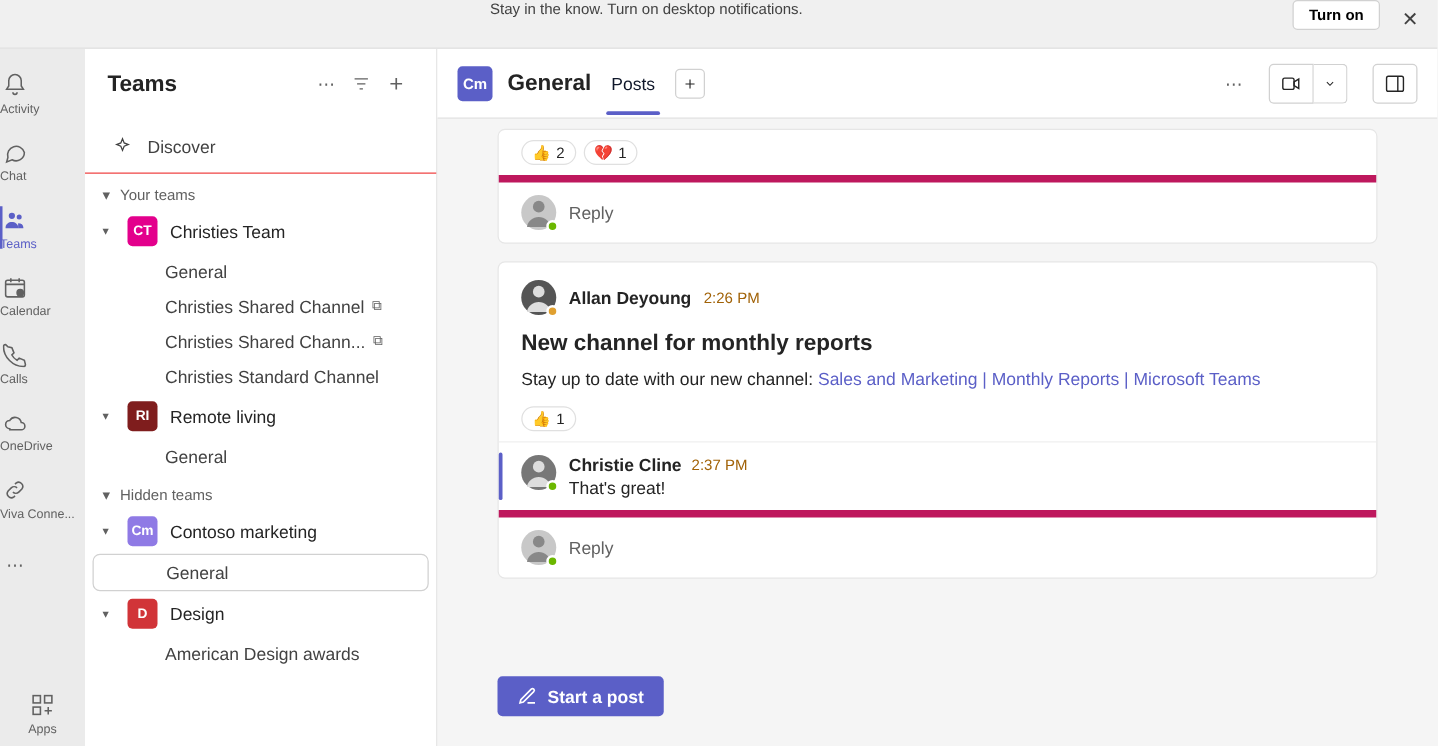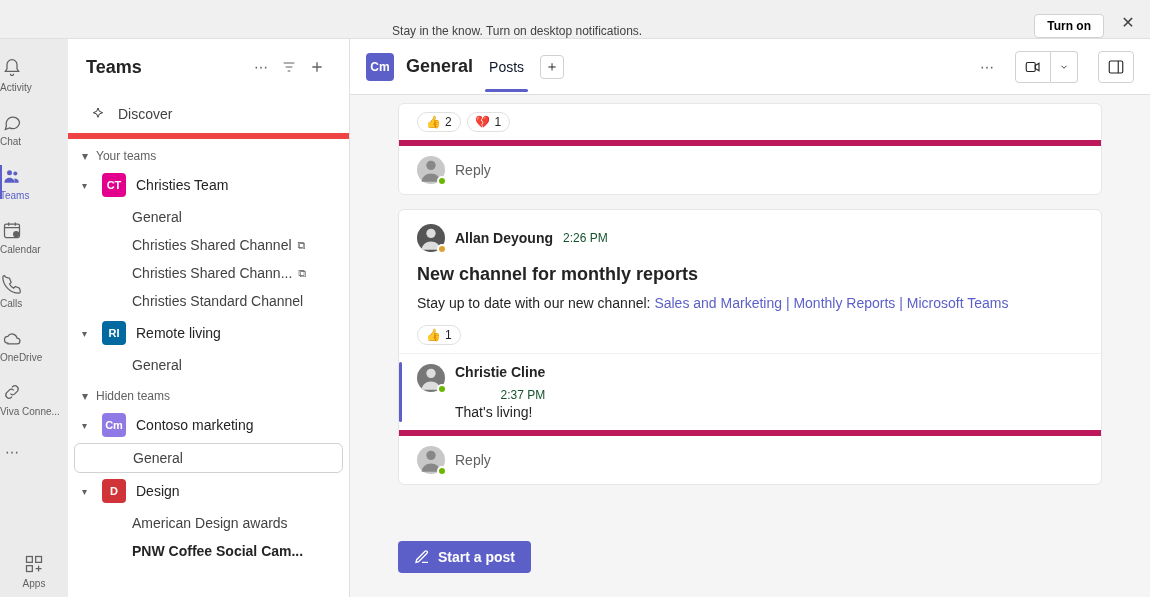--- a/index.html
+++ b/index.html
@@ -1,19 +1,19 @@
 <!DOCTYPE html>
 <html><head>
 <meta charset="utf-8">
 <style>
 * { box-sizing: border-box; margin: 0; padding: 0; }
 body { font-family: "Segoe UI", -apple-system, sans-serif; font-size: 14px; color: #242424; background: #f5f5f5; width: 1150px; height: 597px; overflow: hidden; display: flex; flex-direction: column; }
 
 
-.notif-bar { height: 39px; background: #f0f0f0; border-bottom: 1px solid #e0e0e0; display: flex; align-items: flex-end; justify-content: center; position: relative; font-size: 12px; color: #424242; }
+.notif-bar { height: 39px; background: #f0f0f0; border-bottom: 1px solid #e0e0e0; display: flex; align-items: flex-start; justify-content: center; position: relative; font-size: 12px; color: #424242; }
 .notif-bar .spacer { flex:1; }
 .turn-on-btn { background: #fff; border: 1px solid #d1d1d1; border-radius: 4px; padding: 4px 12px; font-size: 12px; font-weight: 600; margin-right: 8px; cursor: pointer; }
 .notif-close { width: 32px; height: 32px; display: flex; align-items: center; justify-content: center; cursor: pointer; font-size: 16px; color: #424242; margin-right: 6px; }
 
 .app-body { flex: 1; display: flex; min-height: 0; }
 
 
 .rail { width: 68px; background: #ebebeb; display: flex; flex-direction: column; align-items: center; padding-top: 8px; }
 .rail-item { width: 68px; height: 54px; display: flex; flex-direction: column; align-items: flex-start; justify-content: center; cursor: pointer; color: #616161; position: relative; }
 .rail-item.active { color: #5b5fc7; }
@@ -21,21 +21,21 @@
 .rail-icon { width: 24px; height: 24px; display: flex; align-items: center; justify-content: center; }
 .rail-label { font-size: 10px; margin-top: 2px; }
 .rail-spacer { flex: 1; }
 .rail-apps { width: 88px; height: 54px; display:flex; flex-direction:column; align-items:center; justify-content:center; color:#616161; cursor:pointer; }
 
 
 .sidebar { width: 282px; background: #fff; border-right: 1px solid #e0e0e0; display: flex; flex-direction: column; }
 .sb-header { height: 56px; display:flex; align-items:center; padding: 0 18px; }
 .sb-title { font-size: 18px; font-weight: 700; flex:1; }
 .sb-header .iconbtn { width:28px; height:28px; display:flex; align-items:center; justify-content:center; cursor:pointer; color:#616161; }
-.sb-discover { height: 44px; display:flex; align-items:center; padding: 0 22px; gap:12px; color:#424242; border-bottom:6px solid #ef4444; cursor:pointer; }
+.sb-discover { height: 44px; display:flex; align-items:center; padding: 0 22px; gap:12px; color:#424242; border-bottom:1px solid #ef4444; cursor:pointer; }
 .sb-scroll { flex:1; overflow-y:auto; }
 .sb-section-label { font-size:12px; color:#616161; padding: 10px 18px 4px 28px; display:flex; align-items:center; }
 .sb-section-label .caret { position:absolute; left:14px; }
 .sb-section-label { position:relative; }
 .team-row { display:flex; align-items:center; padding: 6px 14px; gap:10px; cursor:pointer; position:relative; }
 .team-caret { width:10px; color:#616161; font-size:10px; }
 .team-avatar { width:24px; height:24px; border-radius:4px; display:flex; align-items:center; justify-content:center; color:#fff; font-size:11px; font-weight:600; }
 .team-name { font-size:14px; }
 .channel-row { padding: 6px 14px 6px 58px; font-size:14px; color:#424242; cursor:pointer; display:flex; align-items:center; gap:6px; border-radius:4px; margin:0 6px; }
 .channel-row.selected { background:#fff; border:1px solid #d1d1d1; border-radius:6px; font-weight:400; }
@@ -63,28 +63,28 @@
 .card-pad { padding: 14px 18px; }
 .react-row { display:flex; gap:6px; padding: 8px 18px; }
 .react-chip { border:1px solid #e0e0e0; border-radius:12px; padding:2px 8px; font-size:12px; display:flex; align-items:center; gap:4px; }
 .reply-row { display:flex; align-items:center; gap:10px; padding:10px 18px; border-top:6px solid #be185d; cursor:pointer; }
 .avatar { width:28px; height:28px; border-radius:50%; background:#c8c8c8; display:flex; align-items:center; justify-content:center; font-size:12px; color:#fff; position:relative; }
 .avatar .presence { position:absolute; right:-2px; bottom:-2px; width:10px; height:10px; border-radius:50%; background:#6bb700; border:2px solid #fff; }
 .avatar.away .presence { background:#e0a030; }
 .reply-label { color:#616161; font-size:14px; }
 .post-head { display:flex; align-items:center; gap:10px; }
 .post-author { font-weight:600; font-size:14px; }
-.post-time { font-size:12px; color:#14532d; }
+.post-time { font-size:12px; color:#a16207; }
 .post-title { font-size:18px; font-weight:700; margin:12px 0 10px 0; }
 .post-body { font-size:14px; color:#242424; }
 .post-body a { color:#5b5fc7; text-decoration:none; }
 .thread-reply { border-top:1px solid #f0f0f0; padding:10px 18px; display:flex; gap:10px; position:relative; }
 .thread-reply::before { content:""; position:absolute; left:0; top:8px; bottom:8px; width:3px; background:#5b5fc7; border-radius:2px; }
 .tr-body { display:flex; flex-direction:column; gap:2px; }
-.tr-meta { display:flex; gap:8px; align-items:flex-end;flex-direction:column; }
+.tr-meta { display:flex; gap:8px; align-items:center; }
 
 .compose { padding: 0 48px 24px 48px; }
 .start-post { background:#5b5fc7; color:#fff; border:none; border-radius:4px; padding:8px 16px; font-size:14px; font-weight:600; display:flex; align-items:center; gap:8px; cursor:pointer; }
 
 svg { display:block; }
 </style>
 </head>
 <body>
 
 <div class="notif-bar">
@@ -222,21 +222,21 @@
       <div class="channel-row">
           <span>Christies Shared Chann...</span>
           <span class="shared-icon">⧉</span>
         </div>
       <div class="channel-row">
           <span>Christies Standard Channel</span>
         </div>
 
       <div class="team-row">
         <span class="team-caret">▾</span>
-        <div class="team-avatar" style="background:#0369a1">RI</div>
+        <div class="team-avatar" style="background:#7f1d1d">RI</div>
         <div class="team-name">Remote living</div>
       </div>
       <div class="channel-row">
           <span>General</span>
         </div>
 
       <div class="sb-section-label">
         <span class="caret">▾</span>
         <span>Hidden teams</span>
       </div>
@@ -250,23 +250,20 @@
           <span>General</span>
         </div>
 
       <div class="team-row">
         <span class="team-caret">▾</span>
         <div class="team-avatar" style="background:#d13438">D</div>
         <div class="team-name">Design</div>
       </div>
       <div class="channel-row">
           <span>American Design awards</span>
-        </div>
-      <div class="channel-row bold">
-          <span>PNW Coffee Social Cam...</span>
         </div>
     </div>
   </div>
 
   <div class="main">
     <div class="main-header">
       <div class="mh-avatar">Cm</div>
       <div class="mh-title">General</div>
       <div class="mh-tab active">Posts</div>
       <div class="mh-add">＋</div>
@@ -347,21 +344,21 @@
                 <circle cx="12" cy="8" r="4"></circle>
                 <path d="M4 22c0-4 4-7 8-7s8 3 8 7z"></path>
               </svg>
               <span class="presence"></span>
             </div>
           <div class="tr-body">
             <div class="tr-meta">
                 <span class="post-author">Christie Cline</span>
                 <span class="post-time">2:37 PM</span>
               </div>
-            <div>That's living!</div>
+            <div>That's great!</div>
           </div>
         </div>
         <div class="reply-row">
           <div class="avatar">
               <svg width="28" height="28" viewBox="0 0 24 24" fill="#888">
                 <circle cx="12" cy="8" r="4"></circle>
                 <path d="M4 22c0-4 4-7 8-7s8 3 8 7z"></path>
               </svg>
               <span class="presence"></span>
             </div>

